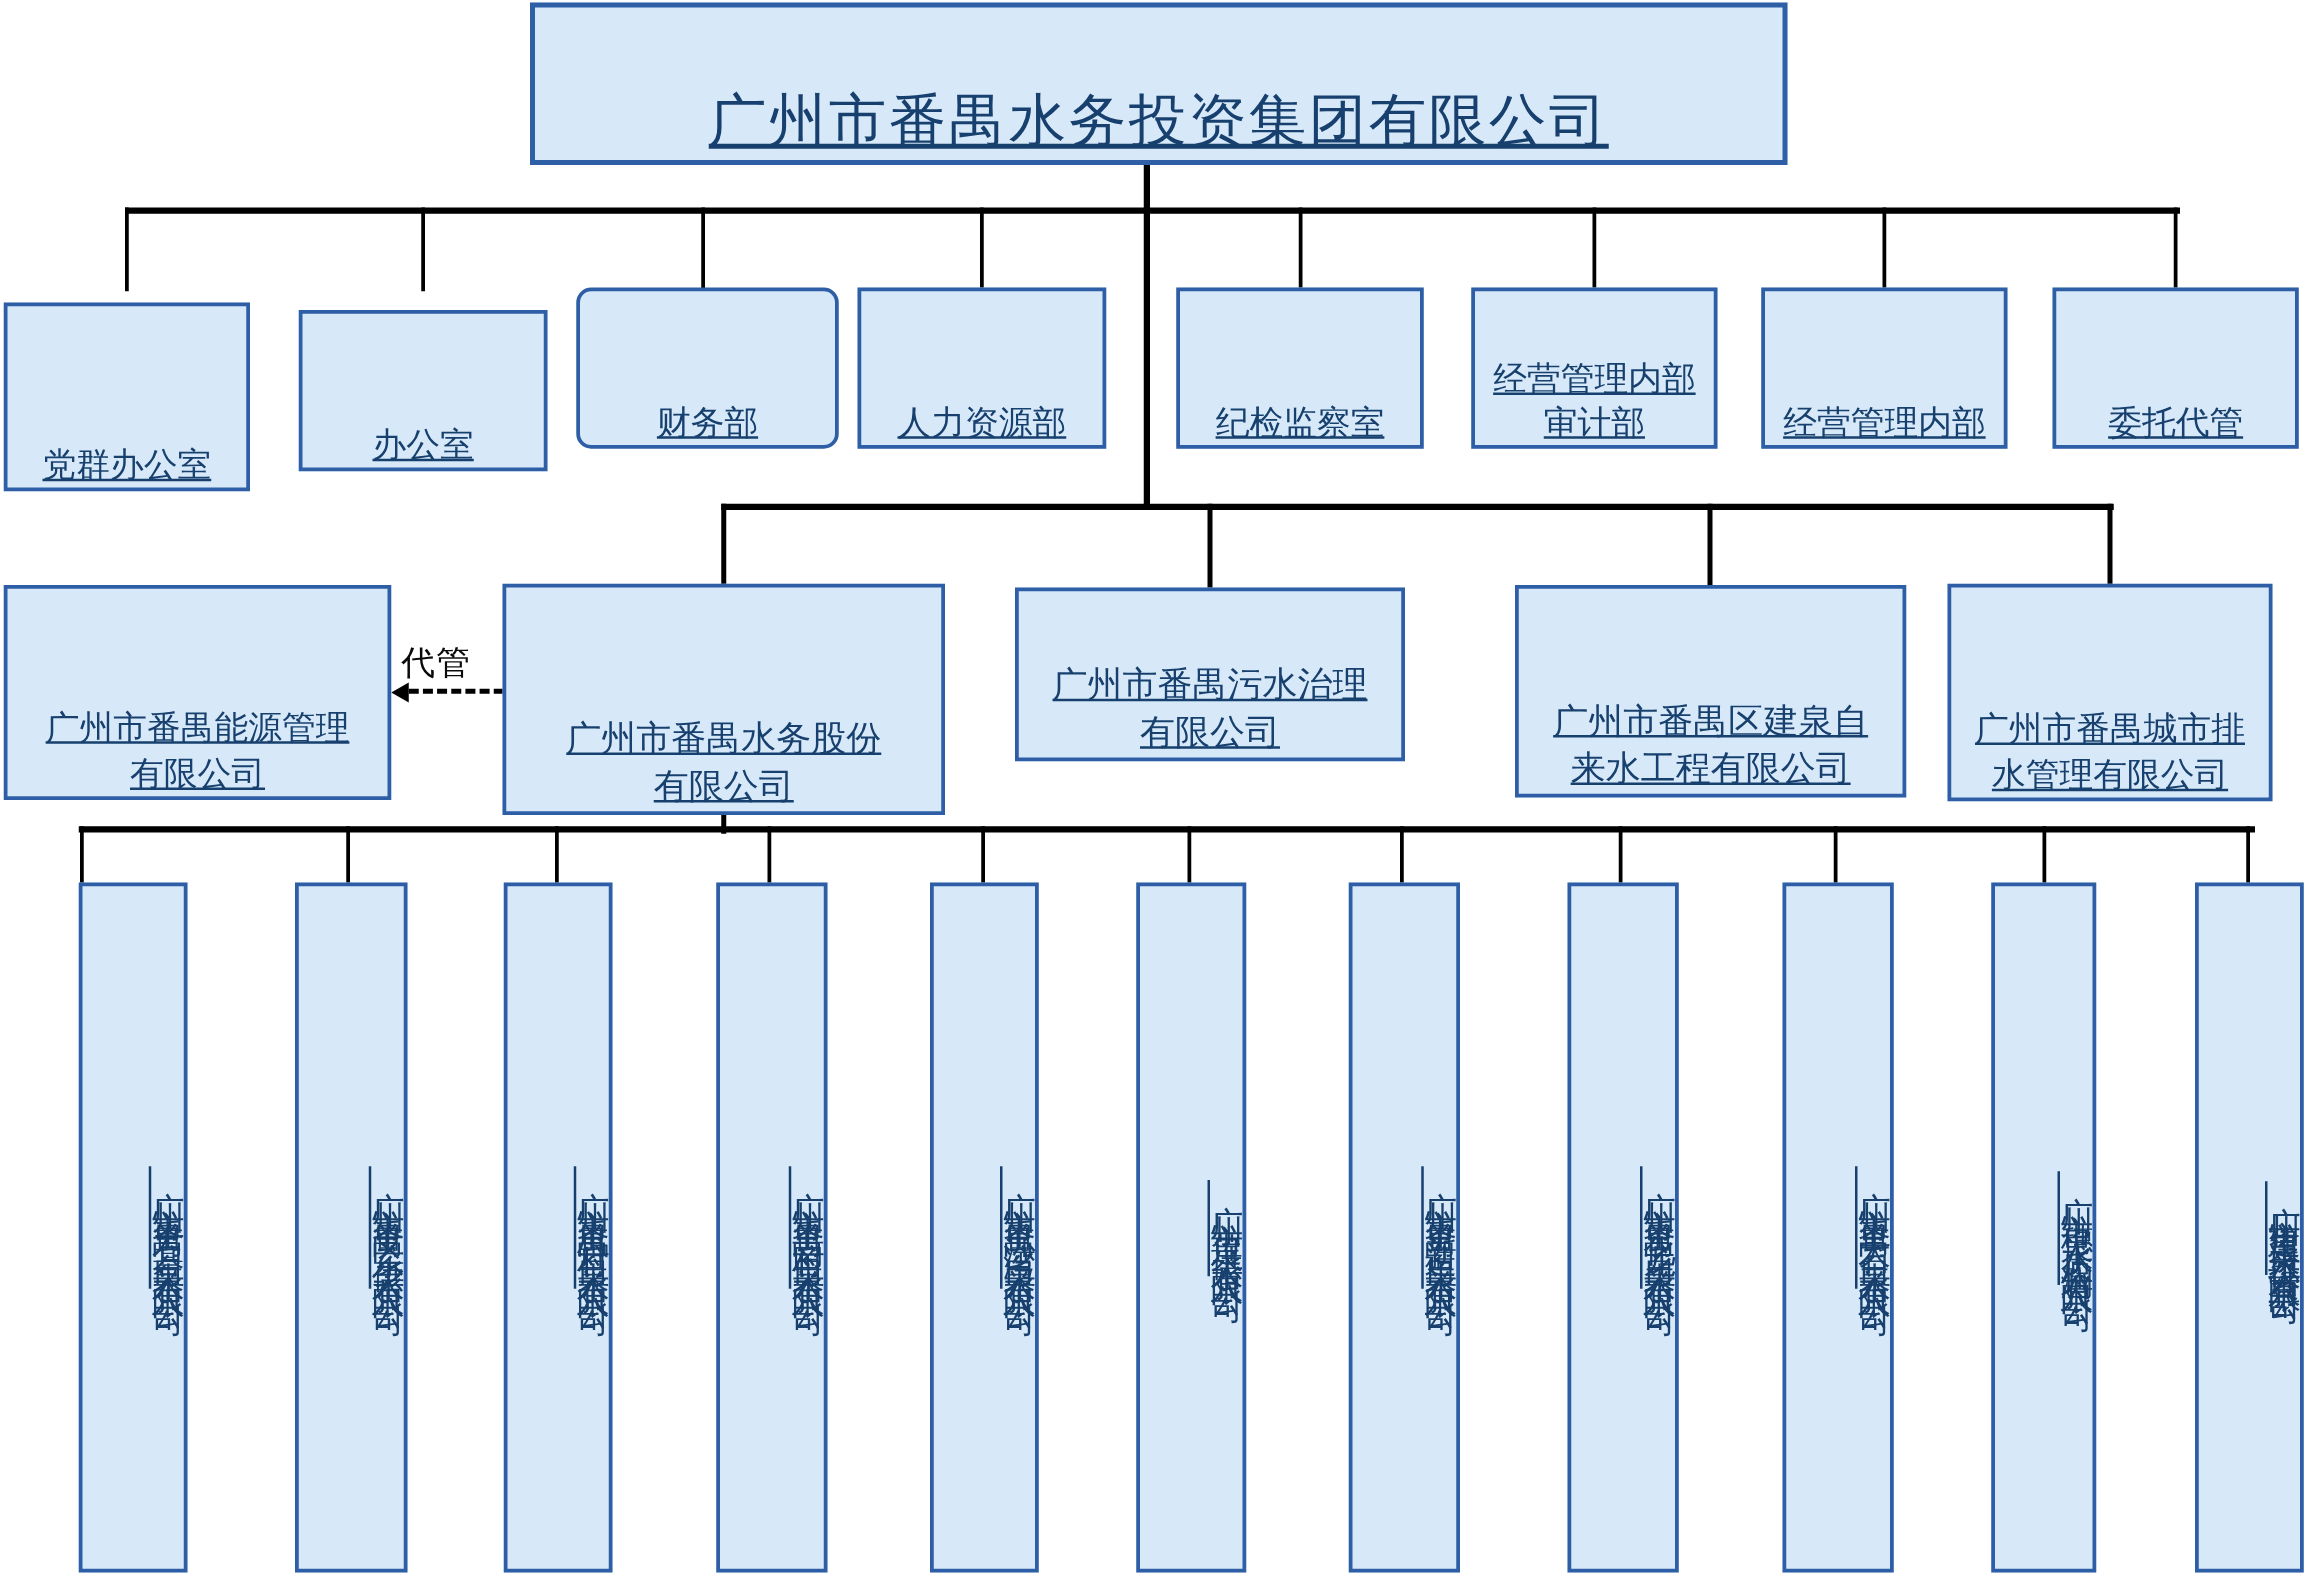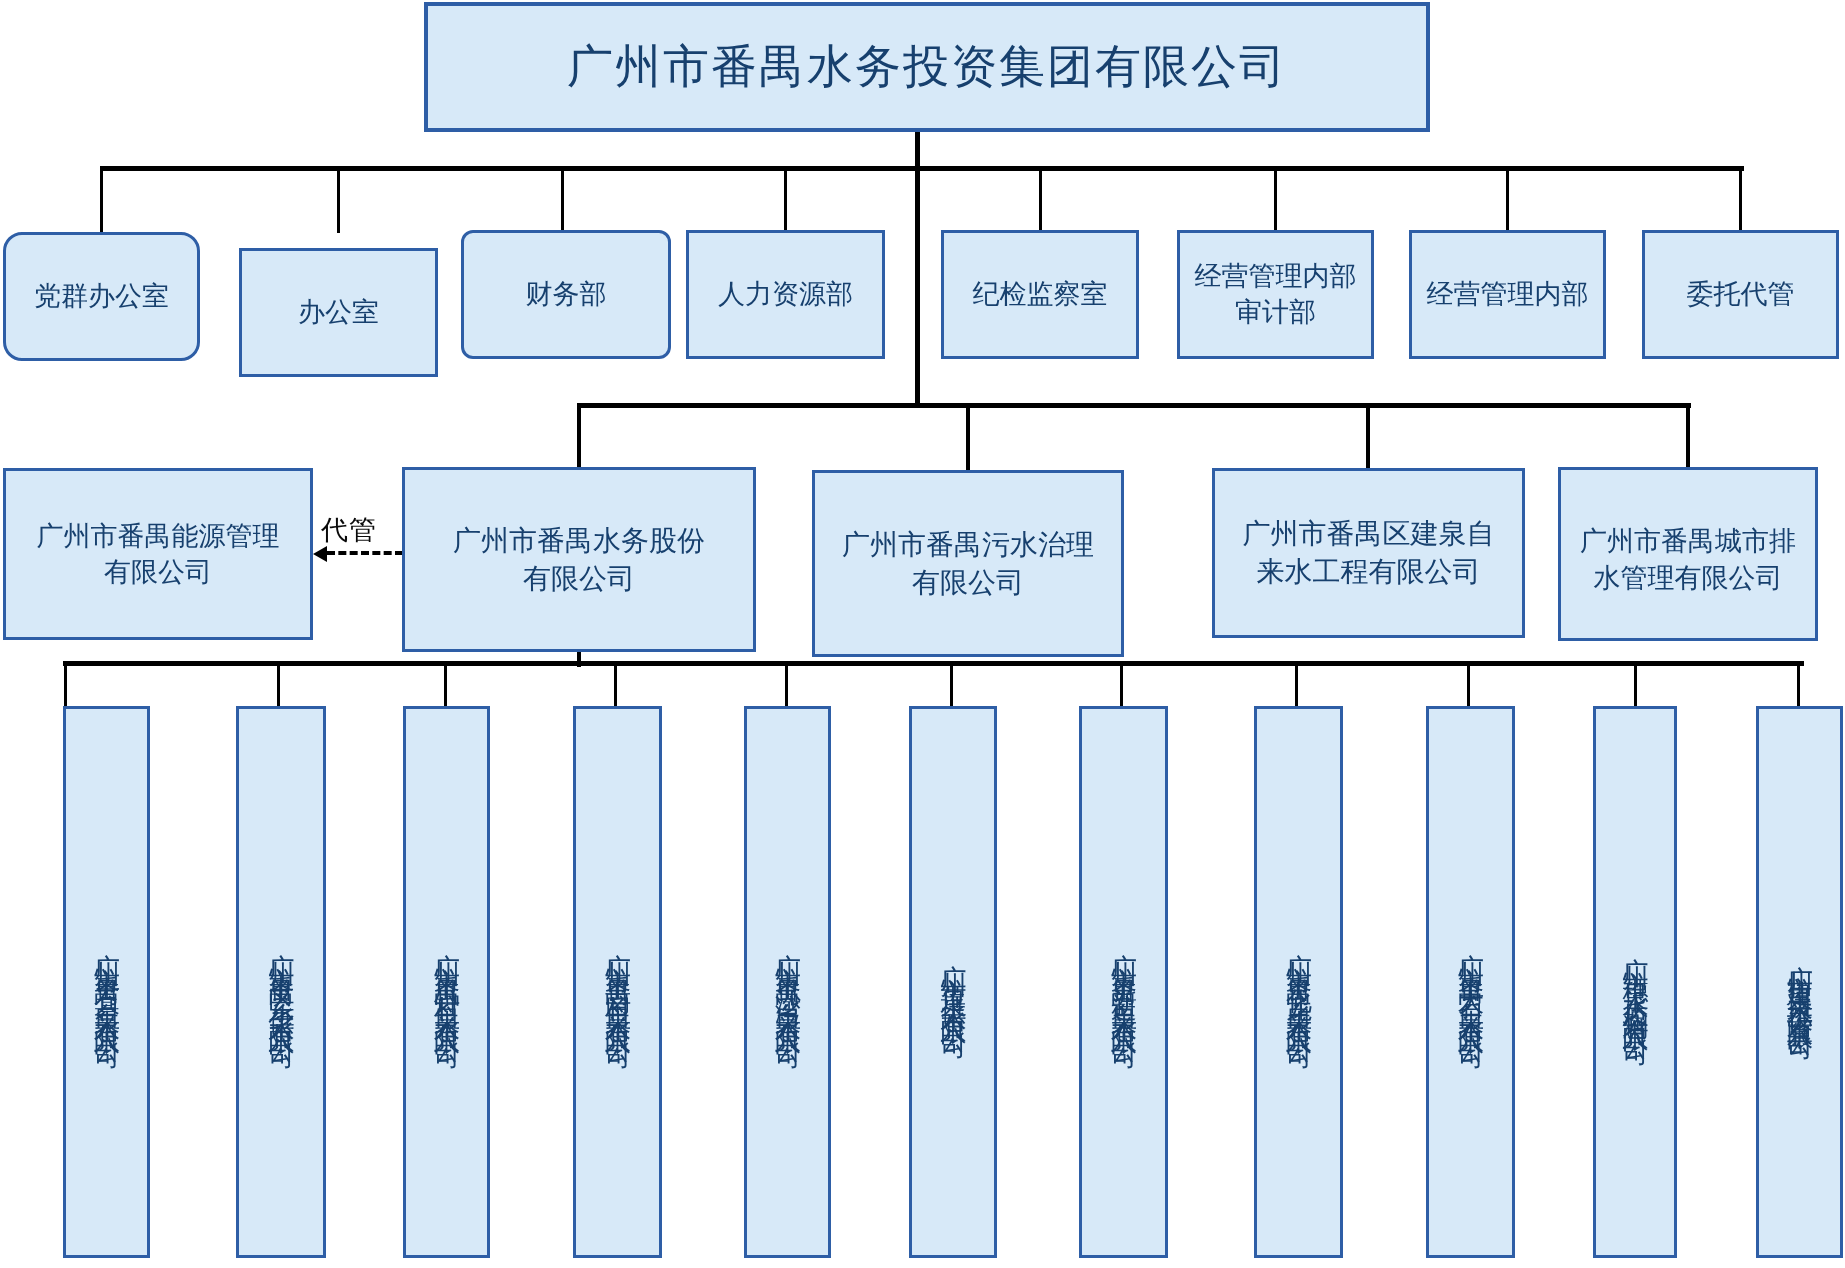--- a/index.html
+++ b/index.html
@@ -11,22 +11,22 @@
   html,body{margin:0;padding:0;background:#ffffff;}
   body{
     width:1845px;height:1268px;position:relative;overflow:hidden;
     font-family:"Liberation Serif","DejaVu Serif",serif;
   }
   .box{
     position:absolute;box-sizing:border-box;
     background:var(--box-fill);
     border:3px solid var(--box-border);
     color:var(--text-color);
-    display:flex;flex-direction:column;align-items:center;justify-content:center;
-    text-align:center;white-space:pre-line;
+    display:flex;flex-direction:column;align-items:center;justify-content:flex-end;
+    text-align:center;white-space:pre-line;text-decoration:underline;
   }
   .title-box{border-width:4px;font-size:46px;letter-spacing:2px;}
   .dept-box{font-size:27px;line-height:1.3;}
   .sub-name{font-size:28px;line-height:1.35;white-space:pre-line;}
   .sub-note{font-size:20px;line-height:1.45;font-weight:bold;white-space:pre-line;margin-top:2px;}
   .branch-box{flex-direction:row;}
   .branch-box .vtext{
     writing-mode:vertical-rl;text-orientation:upright;
     font-size:26px;letter-spacing:7px;line-height:1;
   }
@@ -80,21 +80,21 @@
 <div class="line" style="left:1797px;top:661px;width:3px;height:48px;"></div>
 
 <div class="arrow-left" style="left:313px;top:546px;"></div>
 <div class="dash-line" style="left:327px;top:551px;width:76px;"></div>
 <div class="link-label" style="left:321px;top:512px;">代管</div>
 
 <div class="box title-box" style="left:424px;top:2px;width:1006px;height:130px;">
   <div>广州市番禺水务投资集团有限公司</div>
 </div>
 
-<div class="box dept-box" style="left:3px;top:232px;width:197px;height:129px;border-radius:19px;">
+<div class="box dept-box" style="left:3px;top:242px;width:197px;height:151px;">
   <div>党群办公室</div>
 </div>
 <div class="box dept-box" style="left:239px;top:248px;width:199px;height:129px;">
   <div>办公室</div>
 </div>
 <div class="box dept-box" style="left:461px;top:230px;width:210px;height:129px;border-radius:12px;">
   <div>财务部</div>
 </div>
 <div class="box dept-box" style="left:686px;top:230px;width:199px;height:129px;">
   <div>人力资源部</div>
@@ -114,21 +114,21 @@
 </div>
 
 <div class="box" style="left:3px;top:468px;width:310px;height:172px;">
   <div class="sub-name" style="font-size:27px;">广州市番禺能源管理
 有限公司</div>
 </div>
 <div class="box" style="left:402px;top:467px;width:354px;height:185px;">
   <div class="sub-name">广州市番禺水务股份
 有限公司</div>
 </div>
-<div class="box" style="left:812px;top:470px;width:312px;height:187px;">
+<div class="box" style="left:812px;top:470px;width:312px;height:139px;">
   <div class="sub-name">广州市番禺污水治理
 有限公司</div>
 </div>
 <div class="box" style="left:1212px;top:468px;width:313px;height:170px;">
   <div class="sub-name">广州市番禺区建泉自
 来水工程有限公司</div>
 </div>
 <div class="box" style="left:1558px;top:467px;width:260px;height:174px;">
   <div class="sub-name" style="font-size:27px;margin-top:11px;">广州市番禺城市排
 水管理有限公司</div>

